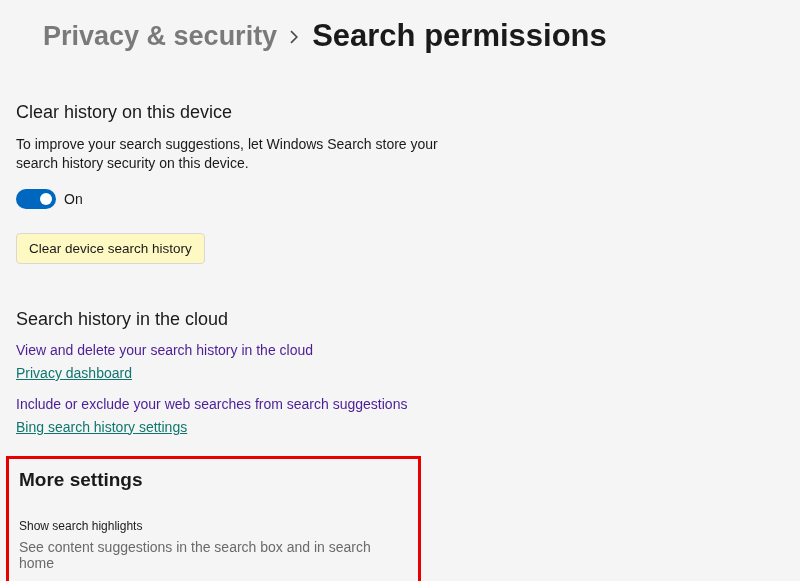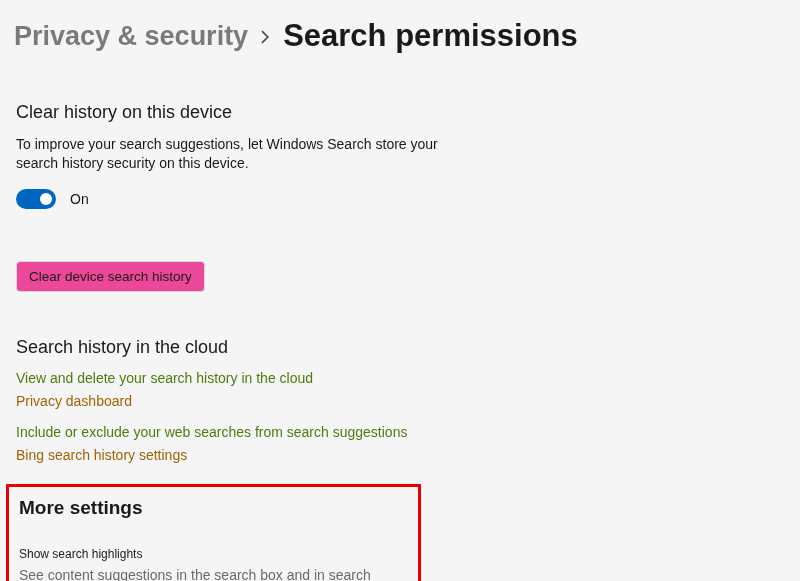--- a/index.html
+++ b/index.html
@@ -18,20 +18,21 @@
     .breadcrumb {
       display: flex;
       align-items: center;
       gap: 12px;
       padding: 18px 14px 4px;
     }
     .breadcrumb-parent {
       font-size: 27px;
       font-weight: 600;
       color: #7a7a7a;
+      margin-left: 29px;
     }
     .breadcrumb-sep {
       font-size: 18px;
       color: #4a4a4a;
       position: relative;
       top: 2px;
     }
     .breadcrumb-current {
       font-size: 31px;
       font-weight: 600;
@@ -53,22 +54,22 @@
     .desc {
       font-size: 14px;
       color: #1a1a1a;
       line-height: 1.35;
       max-width: 430px;
       margin-bottom: 16px;
     }
     .toggle-row {
       display: flex;
       align-items: center;
-      gap: 14px;
-      margin-bottom: 36px;
+      gap: 8px;
+      margin-bottom: 8px;
     }
     .toggle {
       width: 40px;
       height: 20px;
       border-radius: 10px;
       position: relative;
       cursor: pointer;
       flex-shrink: 0;
     }
     .toggle.on {
@@ -82,38 +83,39 @@
       border-radius: 50%;
       top: 4px;
       right: 4px;
     }
     .toggle-label {
       font-size: 14px;
       color: #1a1a1a;
     }
     .btn {
       display: inline-block;
-      background: #ec4899;
+      background: #fef9c3;
       border: 1px solid #d8d8d8;
       border-radius: 4px;
       padding: 7px 12px;
       font-size: 13.5px;
       color: #1a1a1a;
       cursor: pointer;
       margin-top: 16px;
     }
     .link {
-      color: #a16207;
+      color: #0f766e;
+      text-decoration: underline;
       font-size: 14px;
       cursor: pointer;
       text-align: right;
     }
     .plain {
       font-size: 14px;
-      color: #4d7c0f;
+      color: #4c1d95;
       margin-top: 14px;
       margin-bottom: 6px;
     }
     .plain.first {
       margin-top: 0;
     }
     .more-box {
       border: 3px solid #e80000;
       margin-top: 20px;
       padding: 10px 10px 16px;

